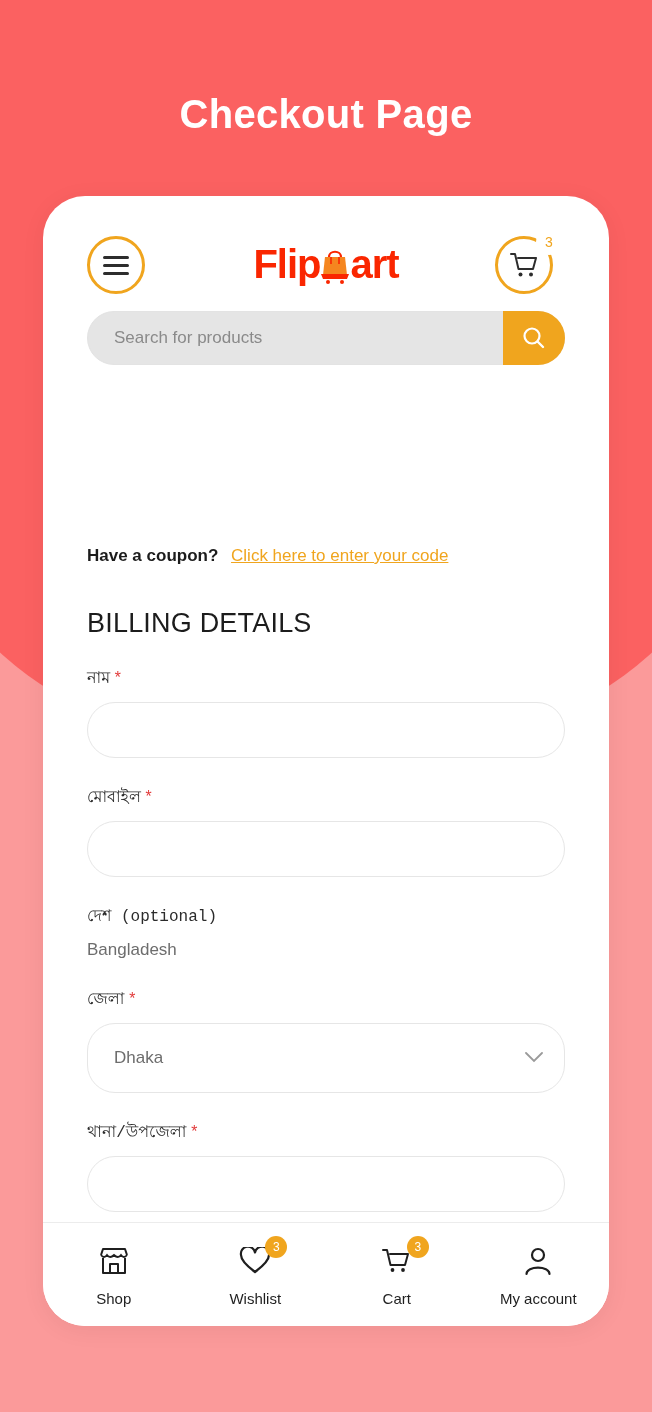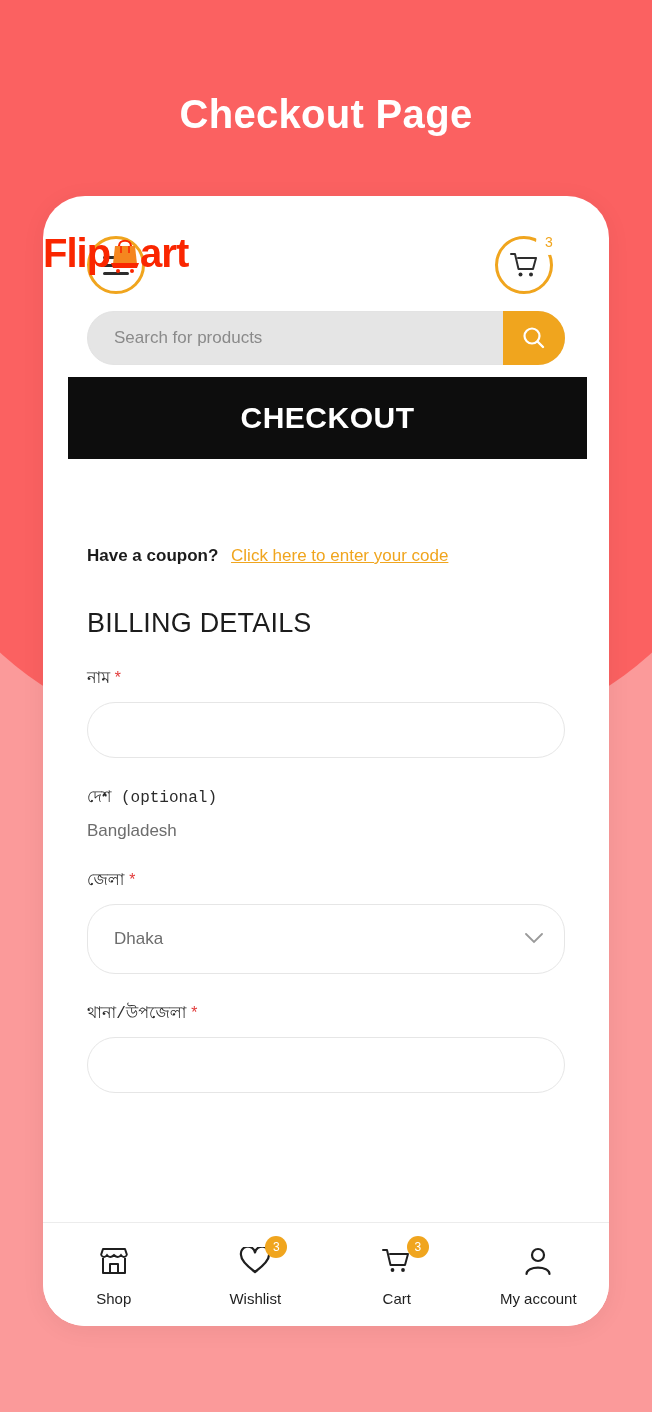--- a/index.html
+++ b/index.html
@@ -62,22 +62,22 @@
     background: #ffffff;
   }
   #menu-button { left: 44px; top: 40px; }
   #cart-button { left: 452px; top: 40px; }
   .burger-lines { width: 26px; }
   .burger-lines div {
     height: 3px; background: #2d2d2d; border-radius: 2px; margin: 5px 0;
   }
   #logo {
     position: absolute;
-    left: 0; top: 28px; width: 566px;
-    text-align: left;
+    left: 0; top: 39px; width: 566px;
+    text-align: center;
     font-size: 40px; font-weight: bold;
     letter-spacing: -1px;
     line-height: 58px;
     color: #FA2600;
     white-space: nowrap;
   }
   #logo .logo-pre, #logo .logo-post { color: #FA2600; }
   #logo-bag {
     display: inline-block;
     position: relative;
@@ -280,40 +280,43 @@
   <div id="search-row">
     <input id="search-input" type="text" placeholder="Search for products" style="">
     <button id="search-button">
       <svg width="26" height="26" viewBox="0 0 26 26">
         <circle cx="11" cy="11" r="7.5" fill="none" stroke="#ffffff" stroke-width="2.2"></circle>
         <line x1="16.5" y1="16.5" x2="22" y2="22" stroke="#ffffff" stroke-width="2.4" stroke-linecap="round"></line>
       </svg>
     </button>
   </div>
 
-  <div id="checkout-banner">
-    <span>CHECKOUT</span>
-  </div>
 
   <div id="form-area">
 
     <div id="coupon-row">
       <span>Have a coupon?</span>
       <a id="coupon-link">Click here to enter your code</a>
     </div>
 
     <div id="billing-heading">BILLING DETAILS</div>
 
     <div class="field">
       <div class="field-label">
         <span>নাম</span><span class="req">*</span>
       </div>
       <input class="text-input" type="text" placeholder="" style="">
     </div>
 
+    <div class="field">
+      <div class="field-label">
+        <span>মোবাইল</span><span class="req">*</span>
+      </div>
+      <input class="text-input" type="text" placeholder="" style="">
+    </div>
 
     <div class="field">
       <div class="field-label">দেশ (optional)</div>
       <div class="static-value">Bangladesh</div>
     </div>
 
     <div class="field">
       <div class="field-label">
         <span>জেলা</span><span class="req">*</span>
       </div>

